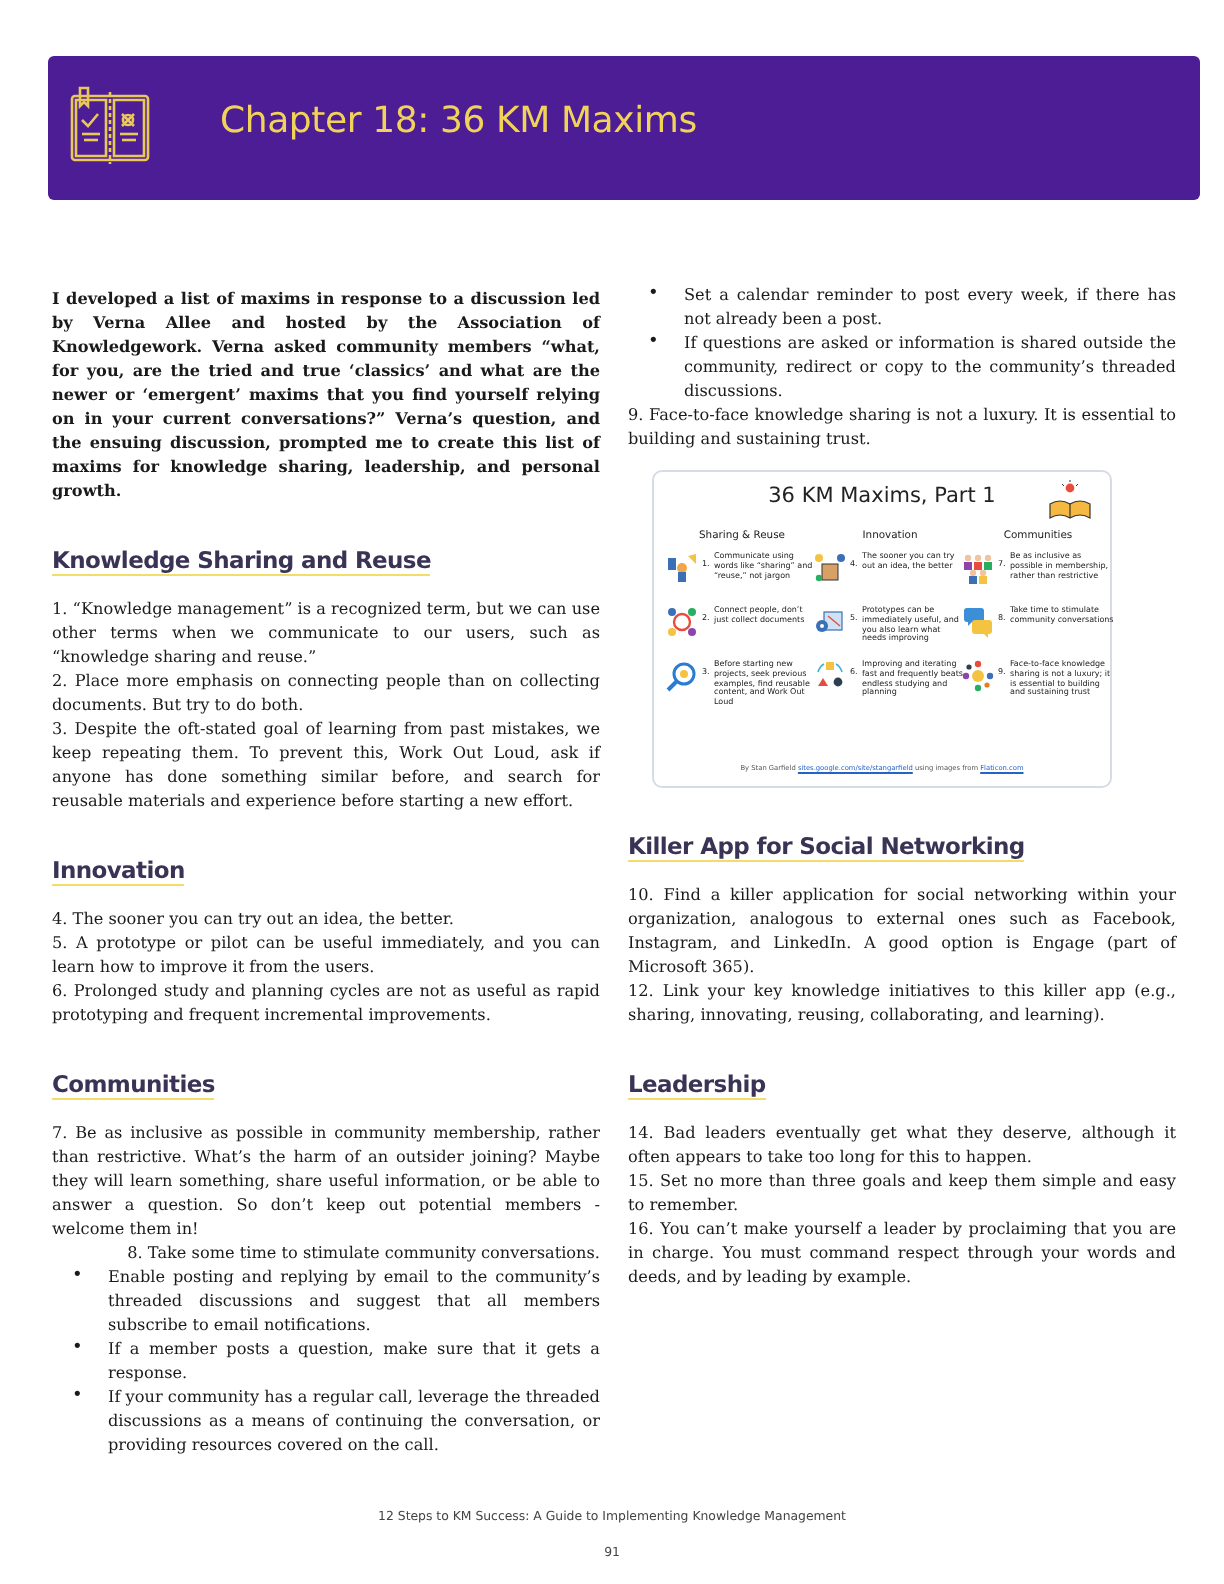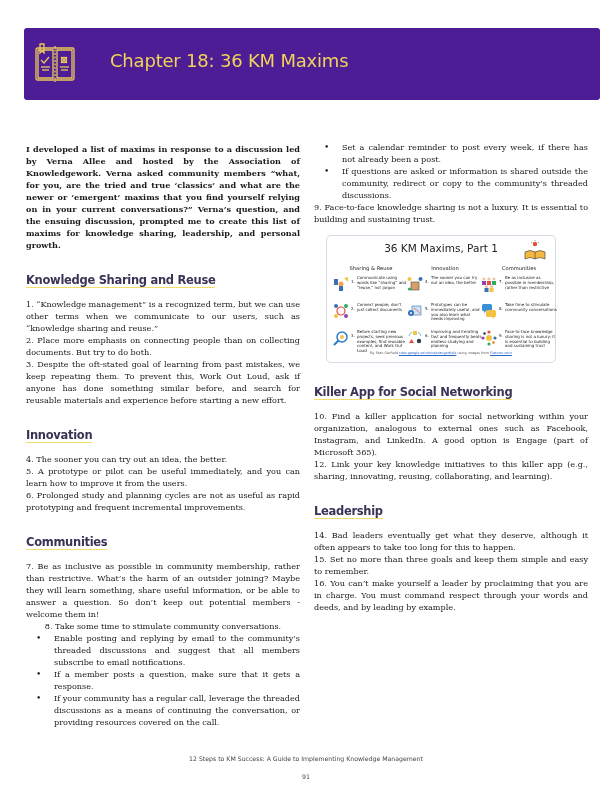--- a/index.html
+++ b/index.html
@@ -32,21 +32,21 @@
       border-bottom: 1.4px solid #f2dd6b;
       padding-bottom: 1px; letter-spacing: -0.3px;
     }
     .hwrap { margin-top: 23px; margin-bottom: 10px; }
 
     ul { list-style: none; margin-top: 0; }
     ul li { position: relative; padding-left: 28px; text-align: justify; }
     ul li .bullet { position: absolute; left: 10px; top: 0; font-size: 9px; }
 
     .figure {
-      margin-top: 10px; margin-left: 12px; width: 230px; height: 128px;
+      margin-top: 10px; margin-left: 12px; width: 230px; height: 159px;
       border: 1px solid #d6dbe6; border-radius: 5px; background: #fff;
       position: relative; font-family: "DejaVu Sans", sans-serif; color: #222;
     }
     .fig-title { position: absolute; left: 0; right: 0; top: 6px; text-align: center; font-size: 10.5px; }
     .fig-book { position: absolute; right: 8px; top: 4px; width: 24px; height: 22px; }
     .fig-col { position: absolute; top: 26px; width: 76px; }
     .fig-col h4 { font-weight: normal; font-size: 5.2px; text-align: center; margin-bottom: 2px; }
     .fig-item { display: flex; align-items: flex-start; margin-bottom: 3px; height: 24px; }
     .fig-ico { width: 16px; height: 16px; flex: 0 0 16px; margin-right: 2px; }
     .fig-num { font-size: 4px; width: 6px; flex: 0 0 6px; }
@@ -92,21 +92,21 @@
   <p class="gap">2. Place more emphasis on connecting people than on collecting documents. But try to do both.</p>
   <p class="gap">3. Despite the oft-stated goal of learning from past mistakes, we keep repeating them. To prevent this, Work Out Loud, ask if anyone has done something similar before, and search for reusable materials and experience before starting a new effort.</p>
 
   <div class="hwrap"><h2>Innovation</h2></div>
   <p>4. The sooner you can try out an idea, the better.</p>
   <p class="gap">5. A prototype or pilot can be useful immediately, and you can learn how to improve it from the users.</p>
   <p class="gap">6. Prolonged study and planning cycles are not as useful as rapid prototyping and frequent incremental improvements.</p>
 
   <div class="hwrap"><h2>Communities</h2></div>
   <p>7. Be as inclusive as possible in community membership, rather than restrictive. What’s the harm of an outsider joining? Maybe they will learn something, share useful information, or be able to answer a question. So don’t keep out potential members - welcome them in!</p>
-  <p class="gap" style="text-align:center">8. Take some time to stimulate community conversations.</p>
+  <p class="gap" style="text-align:right">8. Take some time to stimulate community conversations.</p>
   <ul>
     <li><span class="bullet">•</span><span>Enable posting and replying by email to the community’s threaded discussions and suggest that all members subscribe to email notifications.</span></li>
     <li><span class="bullet">•</span><span>If a member posts a question, make sure that it gets a response.</span></li>
     <li><span class="bullet">•</span><span>If your community has a regular call, leverage the threaded discussions as a means of continuing the conversation, or providing resources covered on the call.</span></li>
   </ul>
 </div>
 
 <div class="col col-right" style="top:141px;">
   <ul>
     <li><span class="bullet">•</span><span>Set a calendar reminder to post every week, if there has not already been a post.</span></li>

